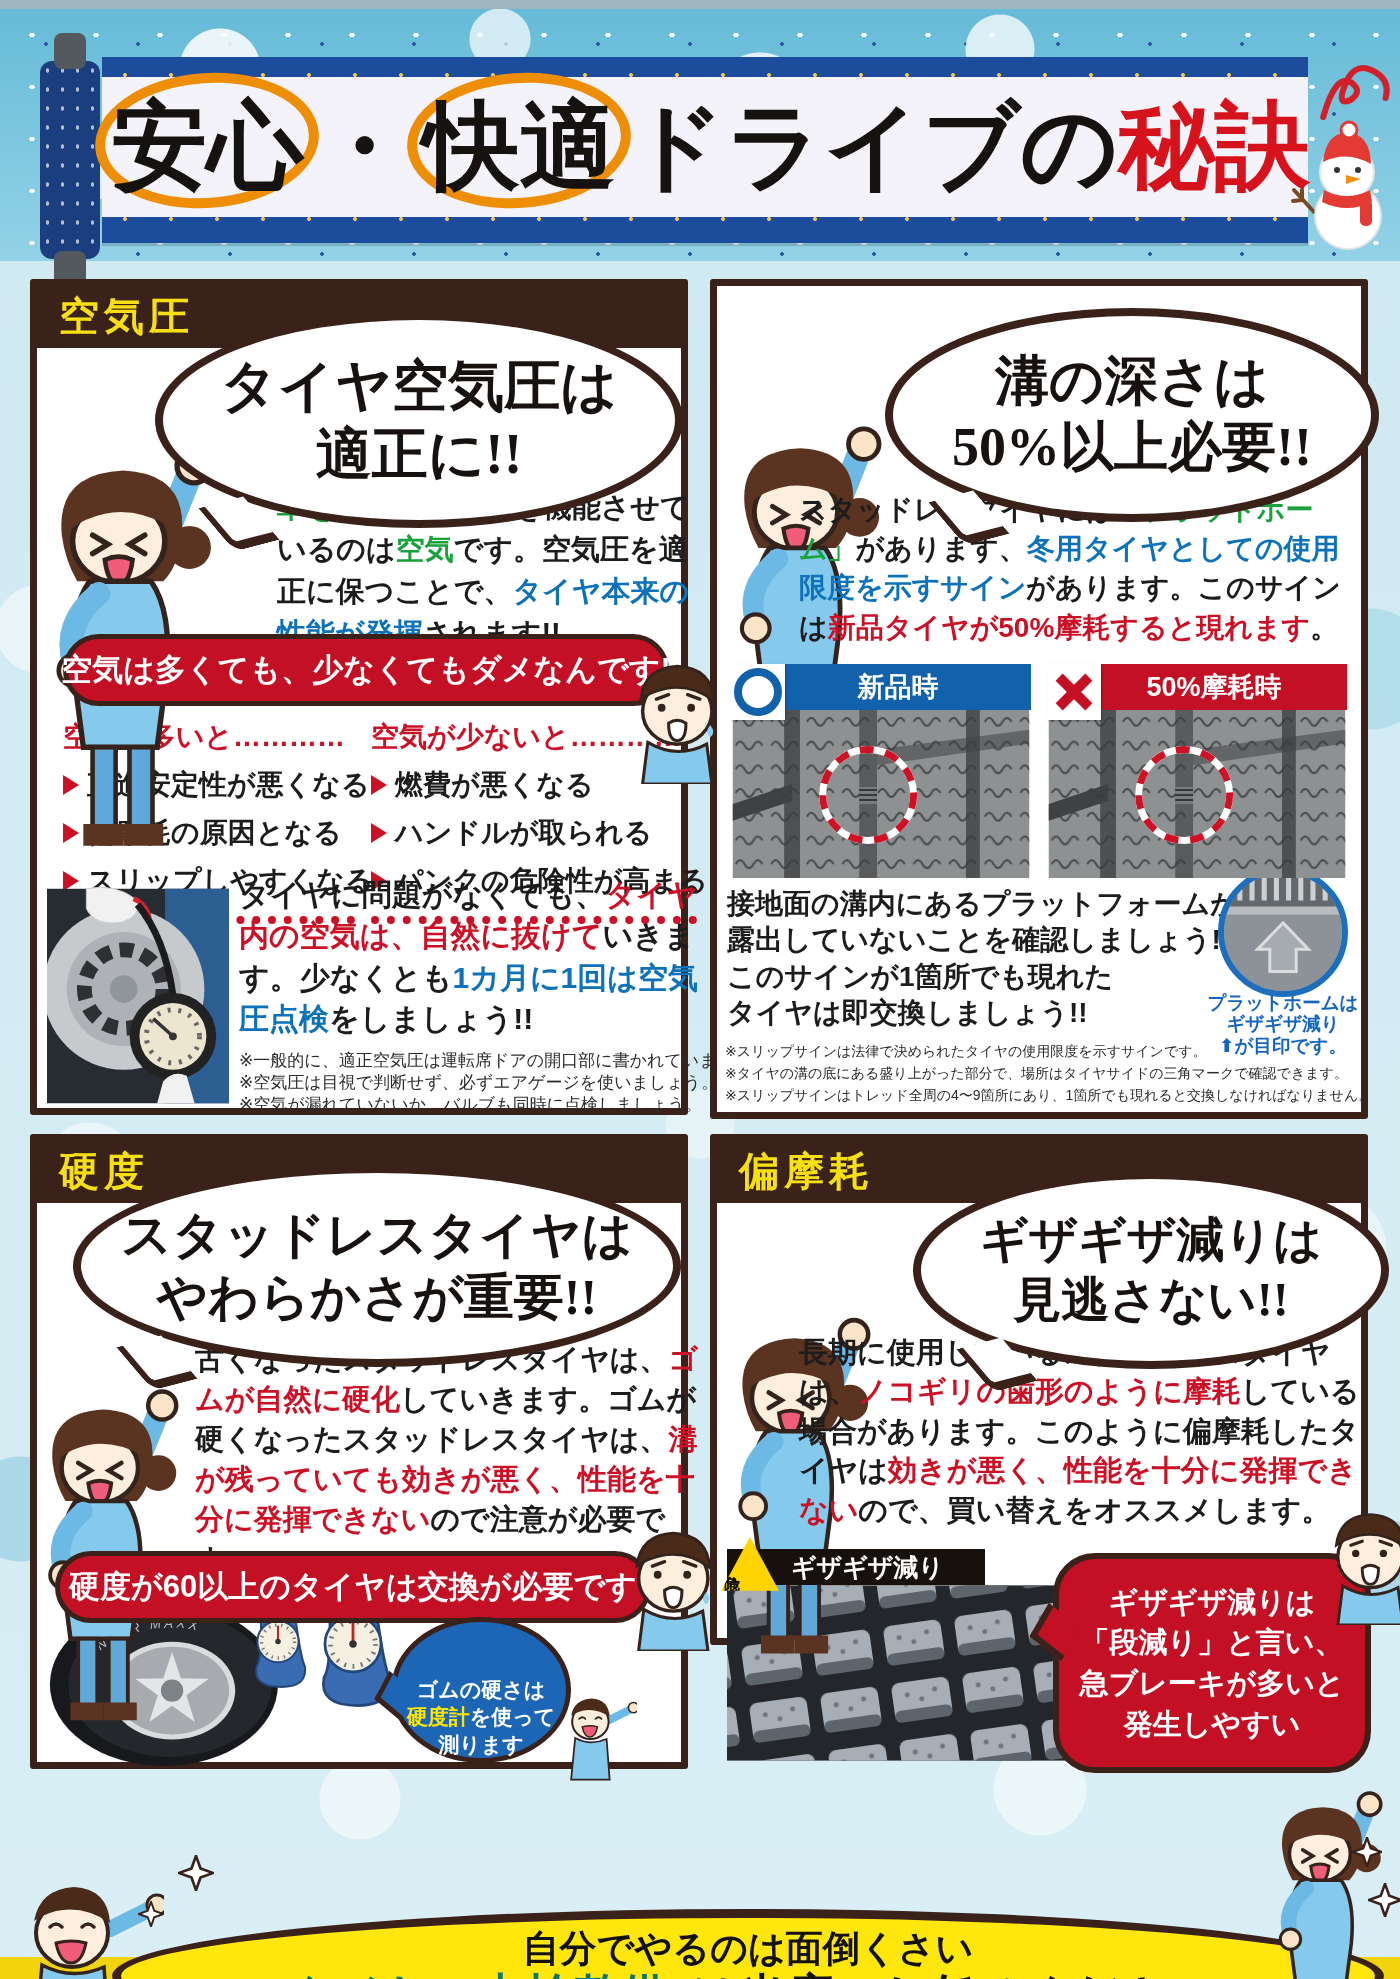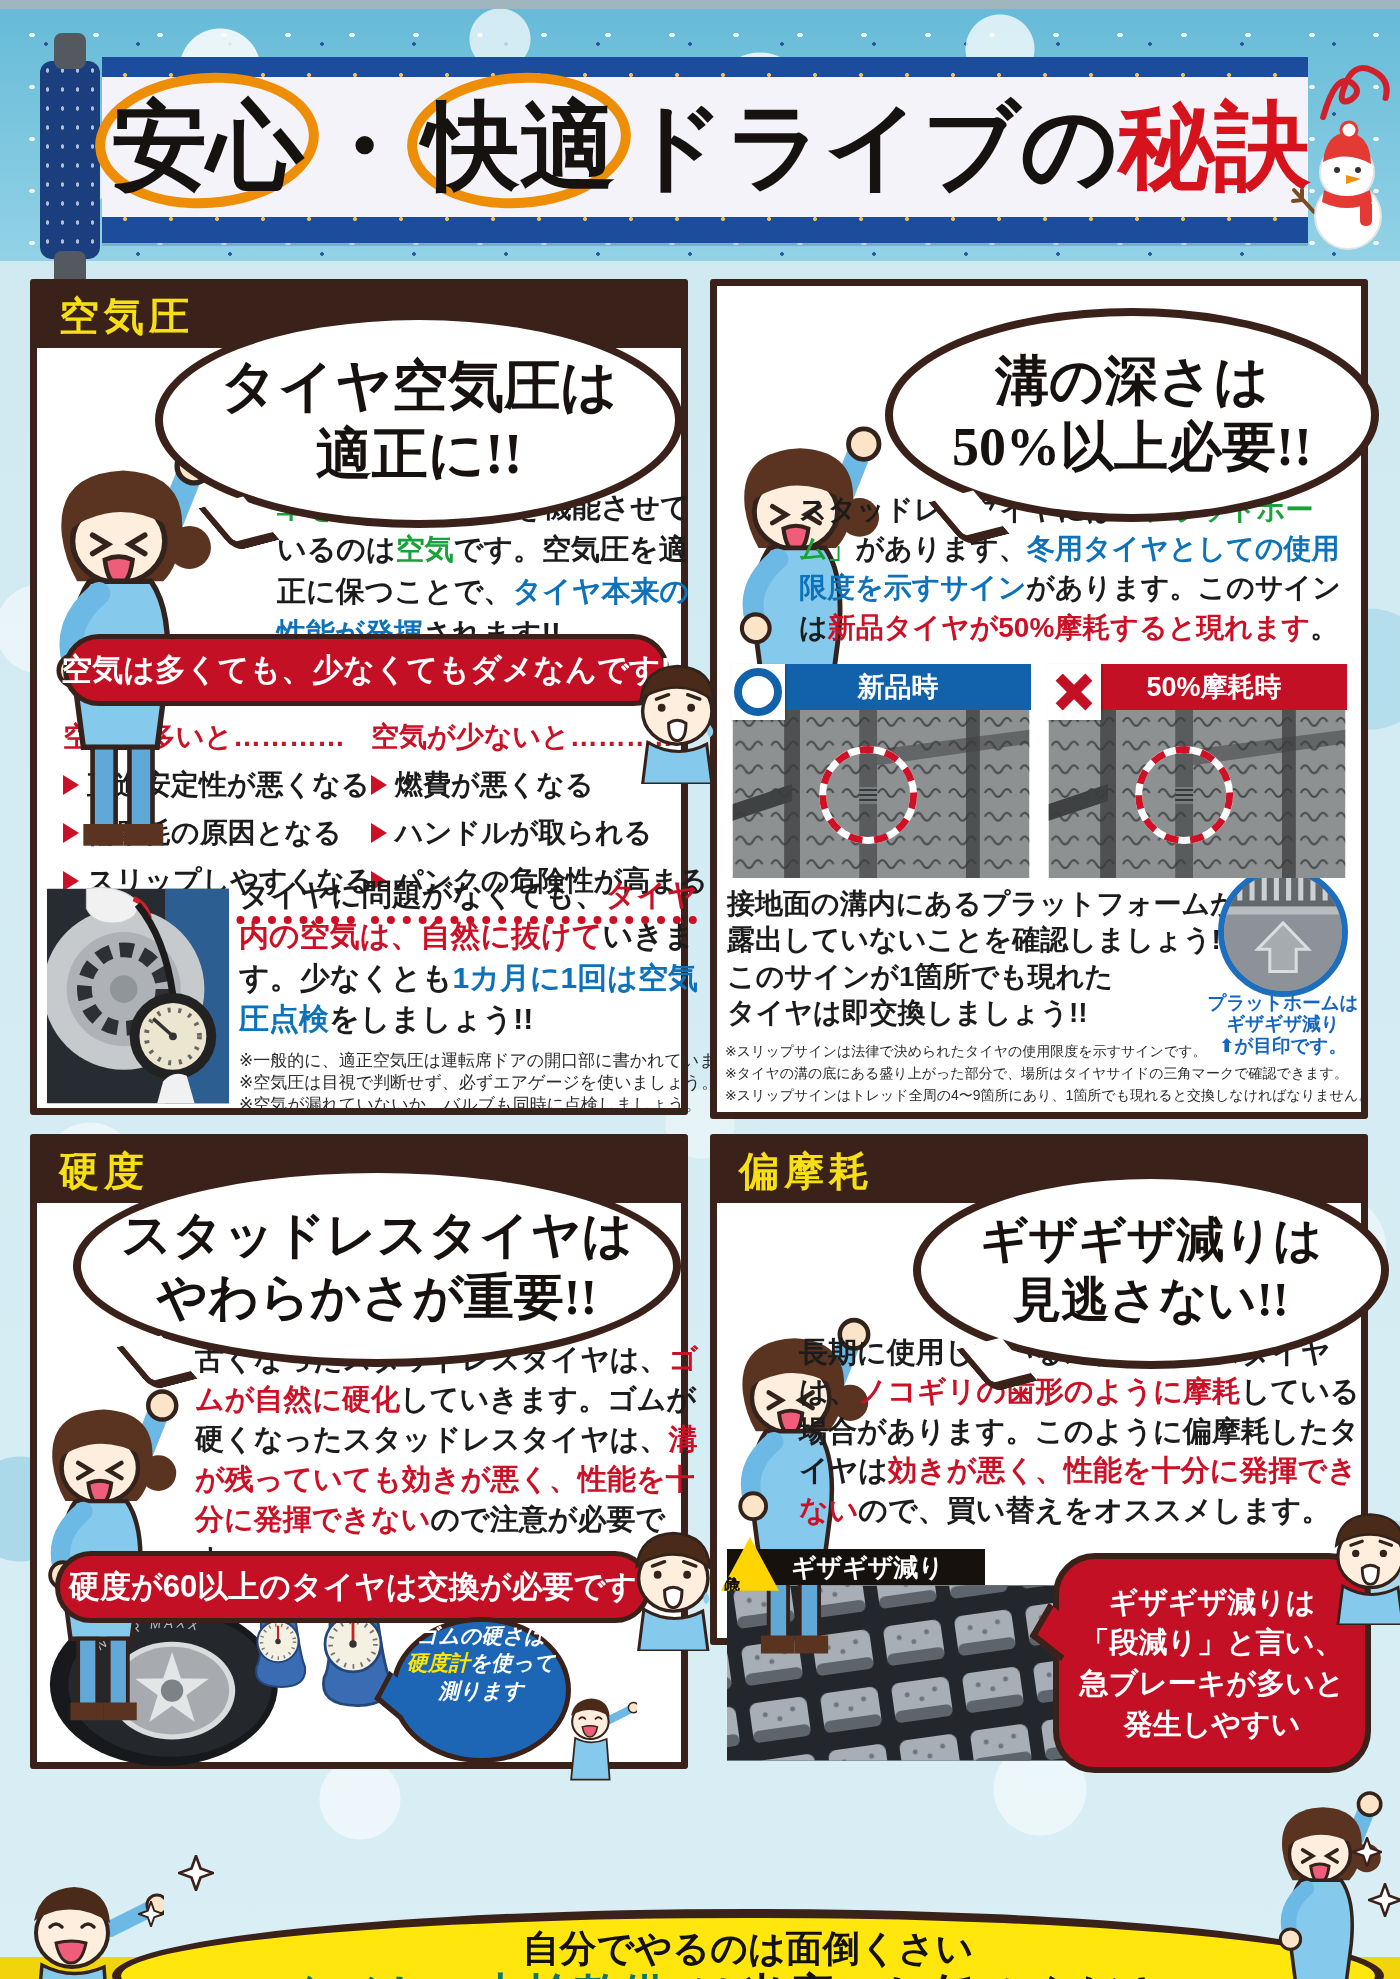--- a/index.html
+++ b/index.html
@@ -73,21 +73,21 @@
   .markbox{position:absolute;left:0;top:0;width:54px;height:56px;background:#fff;box-shadow:1px 1px 2px rgba(0,0,0,.25);z-index:2;}
   .mk-o{width:32px;height:32px;border:8px solid var(--okblue);border-radius:50%;margin:4px auto;}
   .mk-x{position:relative;width:100%;height:100%;}
   .mk-x::before,.mk-x::after{content:"";position:absolute;left:50%;top:50%;width:42px;height:10px;background:var(--pill);}
   .mk-x::before{transform:translate(-50%,-50%) rotate(45deg);}
   .mk-x::after{transform:translate(-50%,-50%) rotate(-45deg);}
   .checkline{font-weight:800;color:#1c1c1c;white-space:nowrap;}
   .plat-caption{position:absolute;text-align:center;font-weight:800;color:#1565c0;
     text-shadow:-2px 0 #fff,2px 0 #fff,0 -2px #fff,0 2px #fff,-1px -1px #fff,1px 1px #fff,-1px 1px #fff,1px -1px #fff;}
   .bluebubble{position:absolute;background:#1d66b5;border:5px solid var(--brown);border-radius:50%;color:#fff;
-    display:flex;flex-direction:column;align-items:center;justify-content:flex-start;text-align:center;font-weight:800;z-index:3;font-style:italic;}
+    display:flex;flex-direction:column;align-items:center;justify-content:flex-end;text-align:center;font-weight:800;z-index:3;}
   .bluebubble::after{content:"";position:absolute;left:-18px;top:58px;width:28px;height:26px;background:#1d66b5;
     border-left:5px solid var(--brown);border-bottom:5px solid var(--brown);transform:rotate(40deg) skew(12deg);}
   .yel{color:#ffe600;}
   .labelbar{position:absolute;background:#17110d;color:#fff;font-weight:800;display:flex;align-items:center;z-index:2;}
   .danger{position:absolute;background:#ffd400;clip-path:polygon(50% 0,100% 96%,0 96%);
     display:flex;align-items:flex-end;justify-content:center;writing-mode:vertical-rl;
     font-size:16px;font-weight:800;color:#15120d;z-index:3;filter:drop-shadow(0 0 2px #23190f);padding-bottom:4px;box-sizing:border-box;}
   .redbubble{position:absolute;background:var(--pill);border:6px solid var(--brown);border-radius:42px;color:#fff;
     display:flex;flex-direction:column;align-items:center;justify-content:center;text-align:center;font-weight:800;z-index:3;}
   .redbubble::before{content:"";position:absolute;left:-24px;top:54px;width:34px;height:32px;background:var(--pill);

